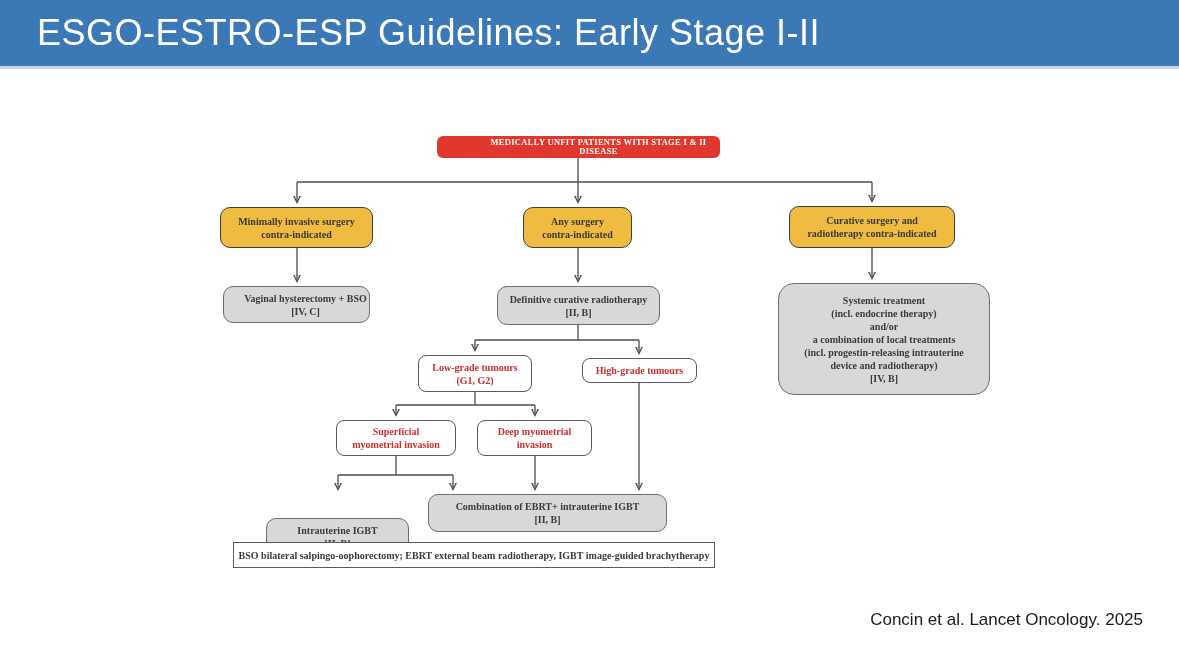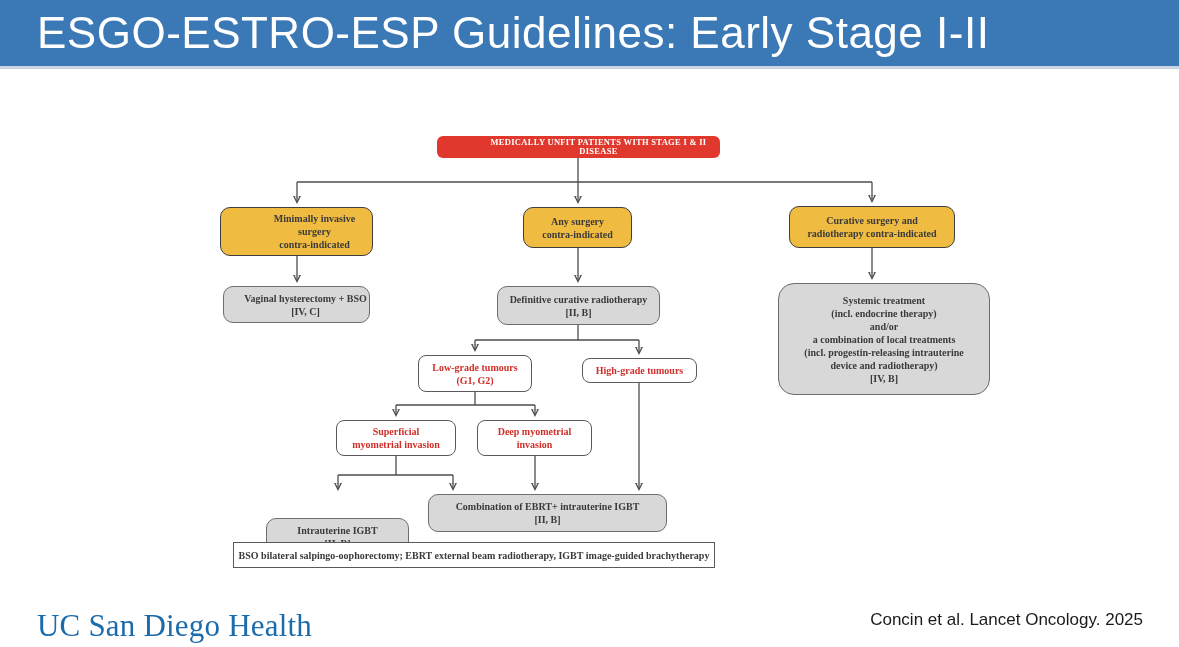--- a/index.html
+++ b/index.html
@@ -8,21 +8,21 @@
     overflow:hidden;font-family:"Liberation Serif",serif;
   }
   
   .titlebar{
     position:absolute;left:0;top:0;width:1179px;height:66px;
     background:#3a79b5;border-bottom:3px solid #c9d6e2;
     display:flex;align-items:center;
   }
   .titlebar h1{
     margin:0 0 0 37px;color:#ffffff;font-family:"Liberation Sans",sans-serif;
-    font-weight:300;font-size:44px;letter-spacing:0.5px;white-space:nowrap;
+    font-weight:300;font-size:36px;letter-spacing:0.5px;white-space:nowrap;
   }
   
   svg.connectors{position:absolute;left:0;top:0;width:1179px;height:647px;}
   svg.connectors path{stroke:#4d4d4d;stroke-width:1.3;fill:none;}
   
   .node{
     position:absolute;display:flex;align-items:center;justify-content:center;
     text-align:center;white-space:pre-line;box-sizing:border-box;
     font-weight:bold;line-height:1.3;color:#3a3a3a;
   }
@@ -34,21 +34,21 @@
   .node-yellow{
     background:#f0bb41;border:1.5px solid #3e3e3e;border-radius:10px;font-size:10px;
   }
   .node-gray{
     background:#d8d8d8;border:1.5px solid #6e6e6e;border-radius:10px;font-size:10px;
   }
   .node-white{
     background:#ffffff;border:1.5px solid #5a5a5a;border-radius:8px;
     color:#cf2f28;font-size:10px;
   }
-  #n-mis{left:220px;top:207px;width:153px;height:49px;padding-left:36px;}
+  #n-mis{left:220px;top:207px;width:153px;height:41px;}
   #n-any{left:523px;top:207px;width:109px;height:41px;}
   #n-cur{left:789px;top:206px;width:166px;height:42px;}
   #n-vag{left:223px;top:286px;width:147px;height:37px;padding-left:18px;}
   #n-def{left:497px;top:286px;width:163px;height:39px;}
   #n-sys{left:778px;top:283px;width:212px;height:112px;border-radius:16px;}
   #n-low{left:418px;top:355px;width:114px;height:37px;}
   #n-high{left:582px;top:358px;width:115px;height:25px;}
   #n-sup{left:336px;top:420px;width:120px;height:36px;}
   #n-deep{left:477px;top:420px;width:115px;height:36px;}
   #n-igbt{left:266px;top:494px;width:143px;height:38px;margin-top:24px;}
@@ -147,16 +147,15 @@
   <div class="node node-white" id="n-deep">Deep myometrial
 invasion</div>
 
   <div class="node node-gray" id="n-igbt">Intrauterine IGBT
 [II, B]</div>
   <div class="node node-gray" id="n-combo">Combination of EBRT+ intrauterine IGBT
 [II, B]</div>
 
   <div class="legend">BSO bilateral salpingo-oophorectomy; EBRT external beam radiotherapy, IGBT image-guided brachytherapy</div>
 
-  <div class="logo">UC San Diego Health</div>
   <div class="citation">Concin et al. Lancet Oncology. 2025</div>
 
 </div>
 
 </body></html>

